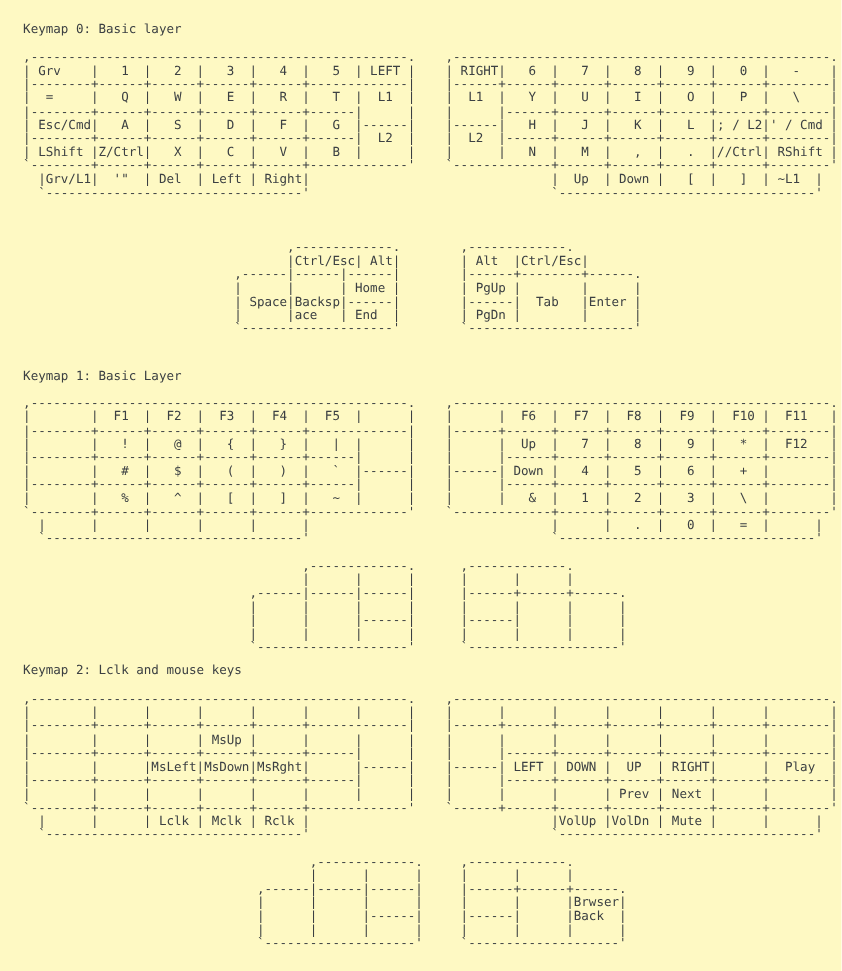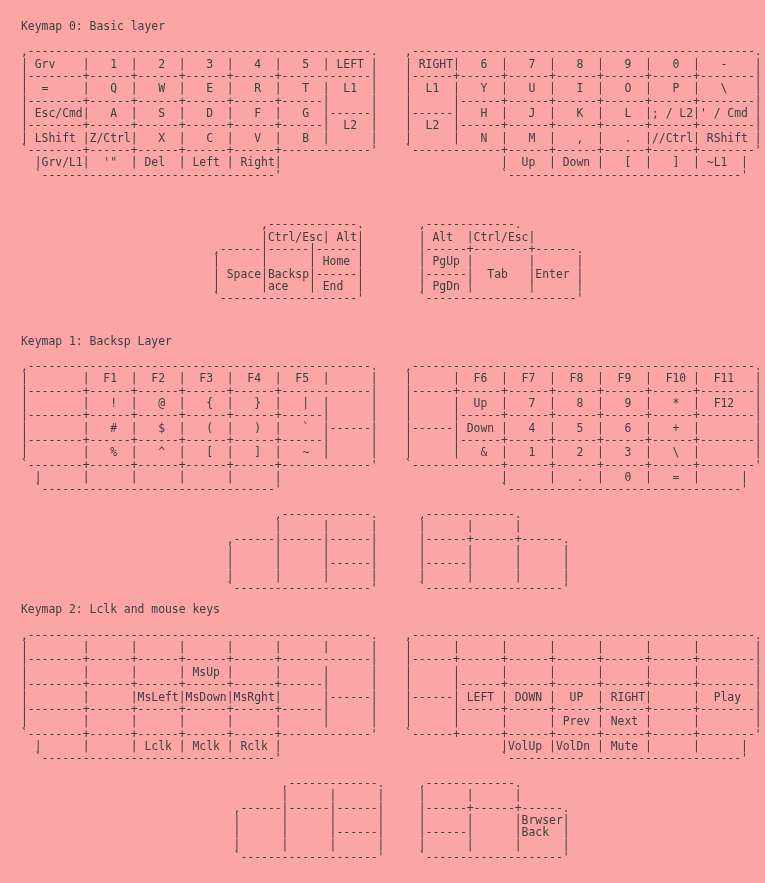--- a/index.html
+++ b/index.html
@@ -29,21 +29,21 @@
     white-space: pre;
     margin: 0;
   }
   section.km:nth-of-type(1) .km-art { margin-bottom: 30px; }
   section.km:nth-of-type(2) .km-art { margin-bottom: 9px; }
   section.km:nth-of-type(3) .km-art { margin-bottom: 0; }
 </style>
 </head>
 <body>
 
-<div class="page" style="background: #fca5a5; color: rgb(60, 64, 67);">
+<div class="page" style="background: #fef9c3; color: rgb(60, 64, 67);">
 
   <section class="km">
     <div class="km-title">Keymap 0: Basic layer</div>
     <pre class="km-art">,--------------------------------------------------.    ,--------------------------------------------------.
 | Grv    |   1  |   2  |   3  |   4  |   5  | LEFT |    | RIGHT|   6  |   7  |   8  |   9  |   0  |   -    |
 |--------+------+------+------+------+-------------|    |------+------+------+------+------+------+--------|
 |  =     |   Q  |   W  |   E  |   R  |   T  |  L1  |    |  L1  |   Y  |   U  |   I  |   O  |   P  |   \    |
 |--------+------+------+------+------+------|      |    |      |------+------+------+------+------+--------|
 | Esc/Cmd|   A  |   S  |   D  |   F  |   G  |------|    |------|   H  |   J  |   K  |   L  |; / L2|' / Cmd |
 |--------+------+------+------+------+------|  L2  |    |  L2  |------+------+------+------+------+--------|
@@ -57,21 +57,21 @@
                                    ,-------------.        ,-------------.
                                    |Ctrl/Esc| Alt|        | Alt  |Ctrl/Esc|
                             ,------|------|------|        |------+--------+------.
                             |      |      | Home |        | PgUp |        |      |
                             | Space|Backsp|------|        |------|  Tab   |Enter |
                             |      |ace   | End  |        | PgDn |        |      |
                             `--------------------'        `----------------------'</pre>
   </section>
 
   <section class="km">
-    <div class="km-title">Keymap 1: Backsp Layer</div>
+    <div class="km-title">Keymap 1: Basic Layer</div>
     <pre class="km-art">,--------------------------------------------------.    ,--------------------------------------------------.
 |        |  F1  |  F2  |  F3  |  F4  |  F5  |      |    |      |  F6  |  F7  |  F8  |  F9  |  F10 |  F11   |
 |--------+------+------+------+------+-------------|    |------+------+------+------+------+------+--------|
 |        |   !  |   @  |   {  |   }  |   |  |      |    |      |  Up  |   7  |   8  |   9  |   *  |  F12   |
 |--------+------+------+------+------+------|      |    |      |------+------+------+------+------+--------|
 |        |   #  |   $  |   (  |   )  |   `  |------|    |------| Down |   4  |   5  |   6  |   +  |        |
 |--------+------+------+------+------+------|      |    |      |------+------+------+------+------+--------|
 |        |   %  |   ^  |   [  |   ]  |   ~  |      |    |      |   &amp;  |   1  |   2  |   3  |   \  |        |
 `--------+------+------+------+------+-------------'    `-------------+------+------+------+------+--------'
   |      |      |      |      |      |                                |      |   .  |   0  |   =  |      |

